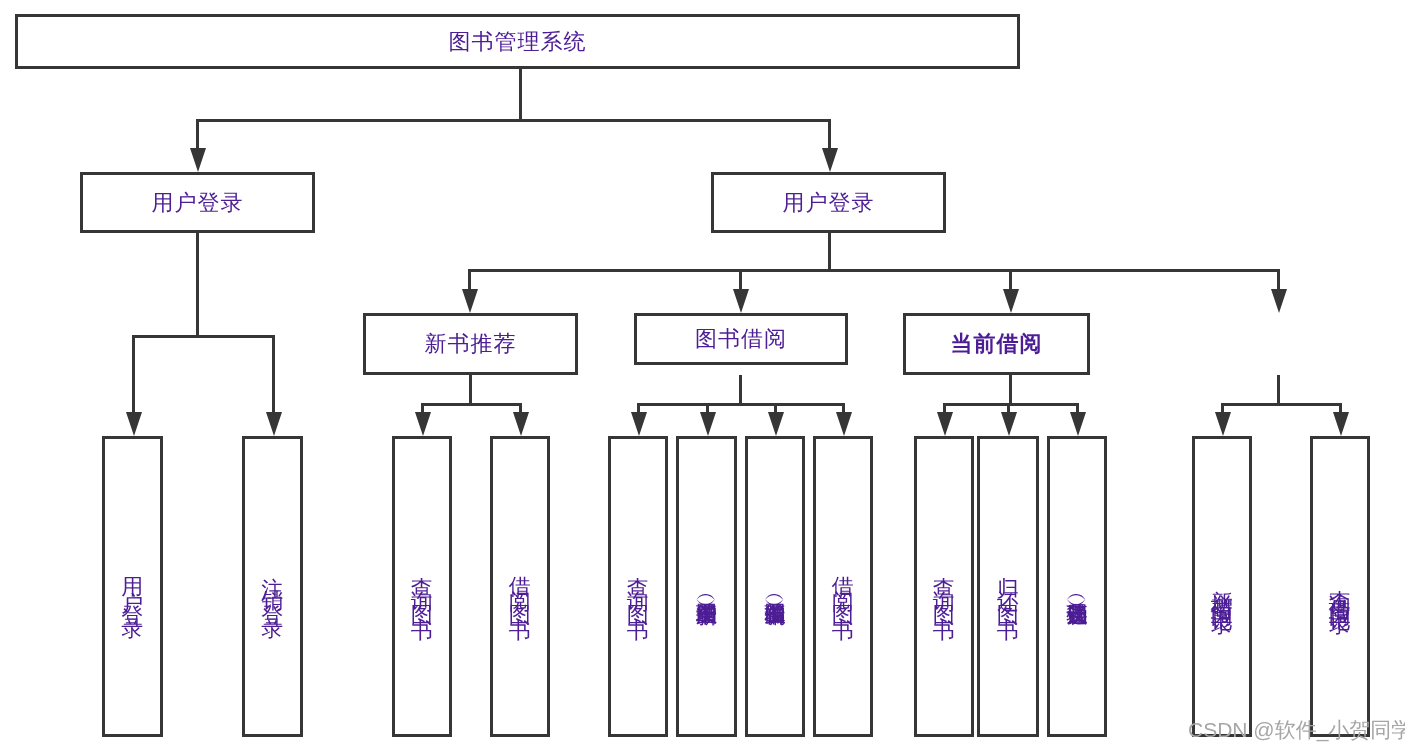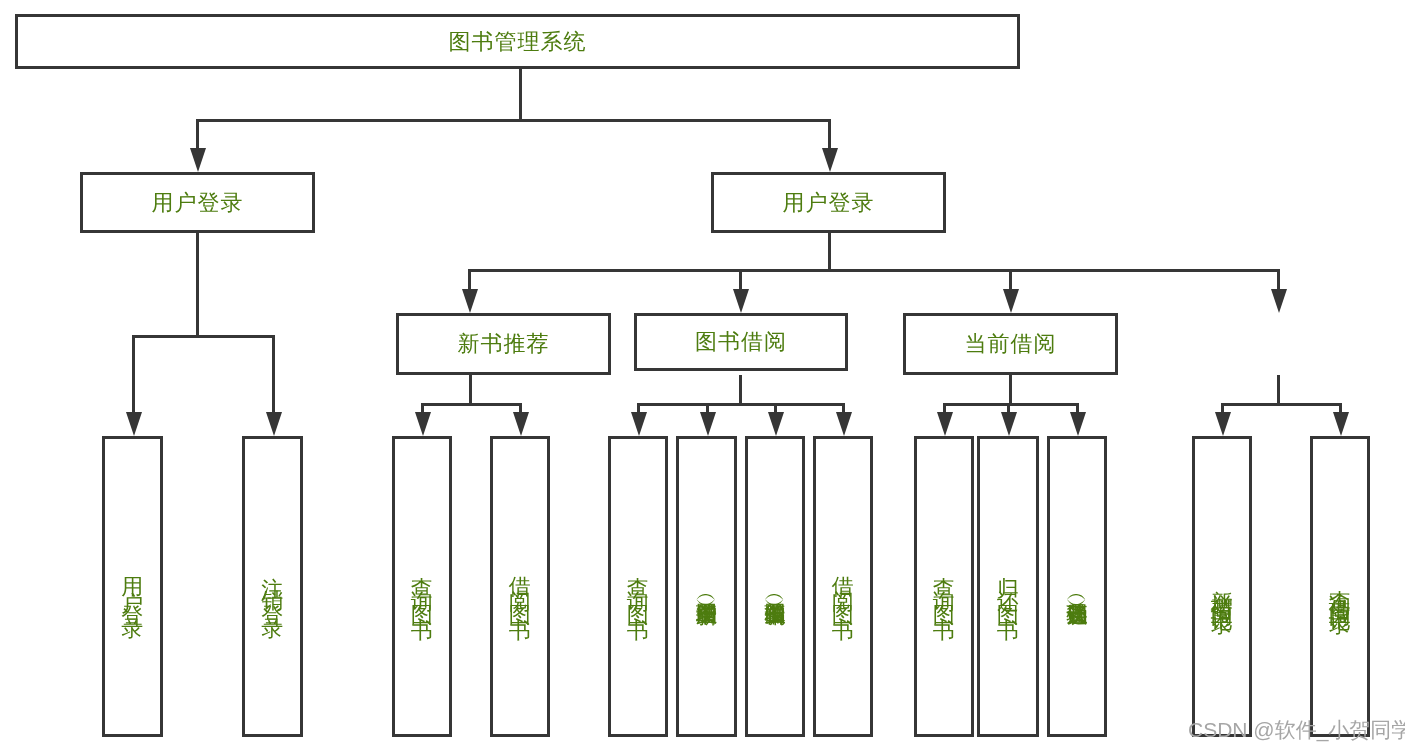--- a/index.html
+++ b/index.html
@@ -9,21 +9,21 @@
     background:#ffffff;
     font-family:"Liberation Sans","DejaVu Sans",sans-serif;
     overflow:hidden;
   }
   .box{
     position:absolute;
     border:3px solid #363636;
     background:#ffffff;
     box-sizing:border-box;
     display:flex;align-items:center;justify-content:center;
-    color:#4d7c0f;
+    color:#4c1d95;
     font-size:22px;
     letter-spacing:1px;
     z-index:2;
   }
   .vbox span{
     writing-mode:vertical-rl;
     text-orientation:mixed;
     line-height:1.15;
   }
   .vs4 span{letter-spacing:14px;}
@@ -115,27 +115,27 @@
     <span>图书管理系统</span>
   </div>
 
   <div class="box" style="left:80px;top:172px;width:235px;height:61px;">
     <span>用户登录</span>
   </div>
   <div class="box" style="left:711px;top:172px;width:235px;height:61px;">
     <span>用户登录</span>
   </div>
 
-  <div class="box" style="left:363px;top:313px;width:215px;height:62px;margin-left:33px;">
+  <div class="box" style="left:363px;top:313px;width:215px;height:62px;">
     <span>新书推荐</span>
   </div>
-  <div class="box" style="left:634px;top:313px;width:214px;height:58px;">
+  <div class="box" style="left:634px;top:313px;width:214px;height:52px;">
     <span>图书借阅</span>
   </div>
-  <div class="box" style="left:903px;top:313px;width:215px;height:62px;">
+  <div class="box" style="left:903px;top:313px;width:187px;height:62px;font-weight:bold;">
     <span>当前借阅</span>
   </div>
 
   <div class="box vbox vs4" style="left:102px;top:436px;width:61px;height:301px;">
     <span>用户登录</span>
   </div>
   <div class="box vbox vs4" style="left:242px;top:436px;width:61px;height:301px;">
     <span>注销登录</span>
   </div>
 

